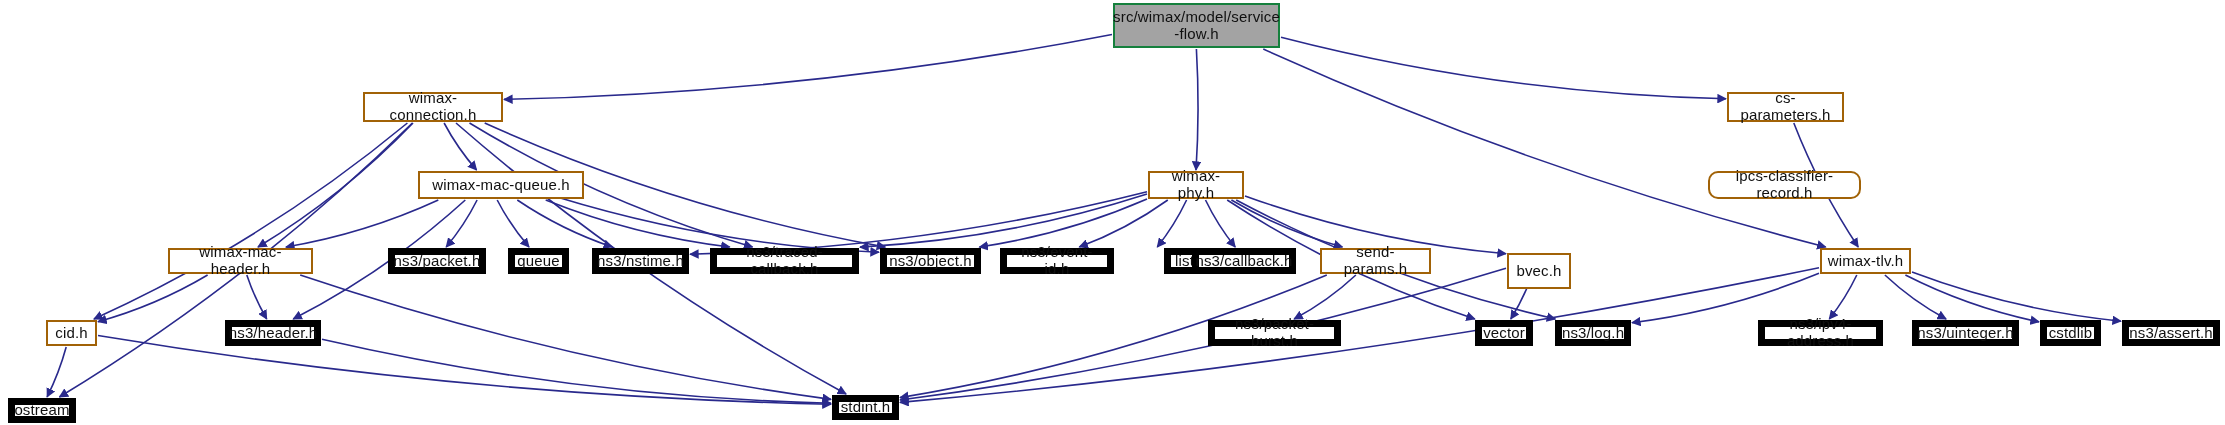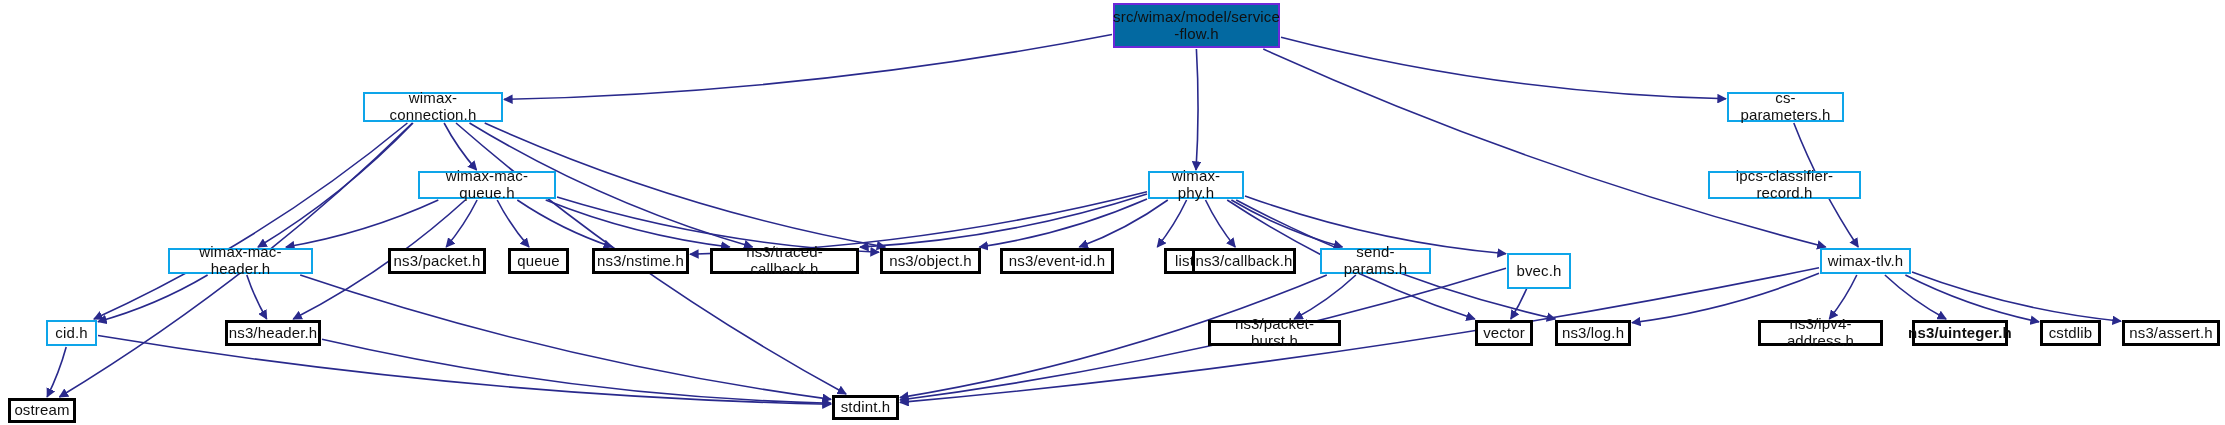--- a/index.html
+++ b/index.html
@@ -32,34 +32,34 @@
     height: 425px;
   }
   .node {
     position: absolute;
     box-sizing: border-box;
     display: flex;
     align-items: center;
     justify-content: center;
     text-align: center;
     background: #ffffff;
-    border: 3px solid #000000;
+    border: 7px solid #000000;
     color: #101010;
     font-size: 15px;
     line-height: 1.12;
     white-space: pre-line;
     letter-spacing: 0.01em;
     cursor: default;
   }
   .node.kind-local {
-    border: 2px solid #0ea5e9;
+    border: 2px solid #a16207;
   }
   .node.kind-root {
-    border: 2px solid #6d28d9;
-    background: #0369a1;
+    border: 2px solid #15803d;
+    background: #a3a3a3;
   }
   .node-label {
     display: block;
     padding: 0 4px;
   }
 </style>
 </head>
 <body>
 
 <div id="graph-root">
@@ -115,40 +115,40 @@
         <path d="M 66.2 347.0 Q 59.1 372.9 47.1 397.0" fill="none" stroke="#29298c" stroke-width="1.6" marker-end="url(#arrow)"></path>
         <path d="M 98.0 335.5 Q 462.1 395.8 831.0 404.3" fill="none" stroke="#29298c" stroke-width="1.6" marker-end="url(#arrow)"></path>
         <path d="M 322.0 339.2 Q 573.3 397.0 831.0 403.2" fill="none" stroke="#29298c" stroke-width="1.6" marker-end="url(#arrow)"></path>
       </g>
   </svg>
   <div id="node-layer">
       <div class="node kind-root" style="left: 1113px; top: 3px; width: 167px; height: 45px;"><span class="node-label">src/wimax/model/service
 -flow.h</span></div>
       <div class="node kind-local" style="left: 363px; top: 92px; width: 140px; height: 30px;"><span class="node-label">wimax-connection.h</span></div>
       <div class="node kind-local" style="left: 1727px; top: 92px; width: 117px; height: 30px;"><span class="node-label">cs-parameters.h</span></div>
-      <div class="node kind-local" style="left: 418px; top: 171px; width: 138px; height: 28px;"><span class="node-label">wimax-mac-queue.h</span></div>
+      <div class="node kind-local" style="left: 418px; top: 171px; width: 166px; height: 28px;"><span class="node-label">wimax-mac-queue.h</span></div>
       <div class="node kind-local" style="left: 1148px; top: 171px; width: 96px; height: 28px;"><span class="node-label">wimax-phy.h</span></div>
-      <div class="node kind-local" style="left: 1708px; top: 171px; width: 153px; height: 28px;"><span class="node-label">ipcs-classifier-record.h</span></div>
+      <div class="node kind-local" style="left: 1708px; top: 171px; width: 153px; height: 28px; border-radius: 10px;"><span class="node-label">ipcs-classifier-record.h</span></div>
       <div class="node kind-local" style="left: 168px; top: 248px; width: 145px; height: 26px; justify-content: center;"><span class="node-label">wimax-mac-header.h</span></div>
       <div class="node kind-system" style="left: 388px; top: 248px; width: 98px; height: 26px;"><span class="node-label">ns3/packet.h</span></div>
       <div class="node kind-system" style="left: 508px; top: 248px; width: 61px; height: 26px;"><span class="node-label">queue</span></div>
       <div class="node kind-system" style="left: 592px; top: 248px; width: 97px; height: 26px;"><span class="node-label">ns3/nstime.h</span></div>
       <div class="node kind-system" style="left: 710px; top: 248px; width: 149px; height: 26px;"><span class="node-label">ns3/traced-callback.h</span></div>
       <div class="node kind-system" style="left: 880px; top: 248px; width: 101px; height: 26px;"><span class="node-label">ns3/object.h</span></div>
       <div class="node kind-system" style="left: 1000px; top: 248px; width: 114px; height: 26px;"><span class="node-label">ns3/event-id.h</span></div>
       <div class="node kind-system" style="left: 1164px; top: 248px; width: 41px; height: 26px;"><span class="node-label">list</span></div>
       <div class="node kind-system" style="left: 1192px; top: 248px; width: 104px; height: 26px;"><span class="node-label">ns3/callback.h</span></div>
       <div class="node kind-local" style="left: 1320px; top: 248px; width: 111px; height: 26px;"><span class="node-label">send-params.h</span></div>
       <div class="node kind-local" style="left: 1507px; top: 253px; width: 64px; height: 36px;"><span class="node-label">bvec.h</span></div>
       <div class="node kind-local" style="left: 1820px; top: 248px; width: 91px; height: 26px;"><span class="node-label">wimax-tlv.h</span></div>
       <div class="node kind-local" style="left: 46px; top: 320px; width: 51px; height: 26px; justify-content: center;"><span class="node-label">cid.h</span></div>
       <div class="node kind-system" style="left: 225px; top: 320px; width: 96px; height: 26px;"><span class="node-label">ns3/header.h</span></div>
       <div class="node kind-system" style="left: 1208px; top: 320px; width: 133px; height: 26px;"><span class="node-label">ns3/packet-burst.h</span></div>
       <div class="node kind-system" style="left: 1475px; top: 320px; width: 58px; height: 26px;"><span class="node-label">vector</span></div>
       <div class="node kind-system" style="left: 1555px; top: 320px; width: 76px; height: 26px;"><span class="node-label">ns3/log.h</span></div>
       <div class="node kind-system" style="left: 1758px; top: 320px; width: 125px; height: 26px;"><span class="node-label">ns3/ipv4-address.h</span></div>
-      <div class="node kind-system" style="left: 1912px; top: 320px; width: 96px; height: 26px; font-weight: bold;"><span class="node-label">ns3/uinteger.h</span></div>
+      <div class="node kind-system" style="left: 1912px; top: 320px; width: 107px; height: 26px;"><span class="node-label">ns3/uinteger.h</span></div>
       <div class="node kind-system" style="left: 2040px; top: 320px; width: 61px; height: 26px;"><span class="node-label">cstdlib</span></div>
       <div class="node kind-system" style="left: 2122px; top: 320px; width: 98px; height: 26px;"><span class="node-label">ns3/assert.h</span></div>
       <div class="node kind-system" style="left: 8px; top: 398px; width: 68px; height: 25px;"><span class="node-label">ostream</span></div>
       <div class="node kind-system" style="left: 832px; top: 395px; width: 67px; height: 25px;"><span class="node-label">stdint.h</span></div>
     </div>
 </div>
 
 </body></html>

